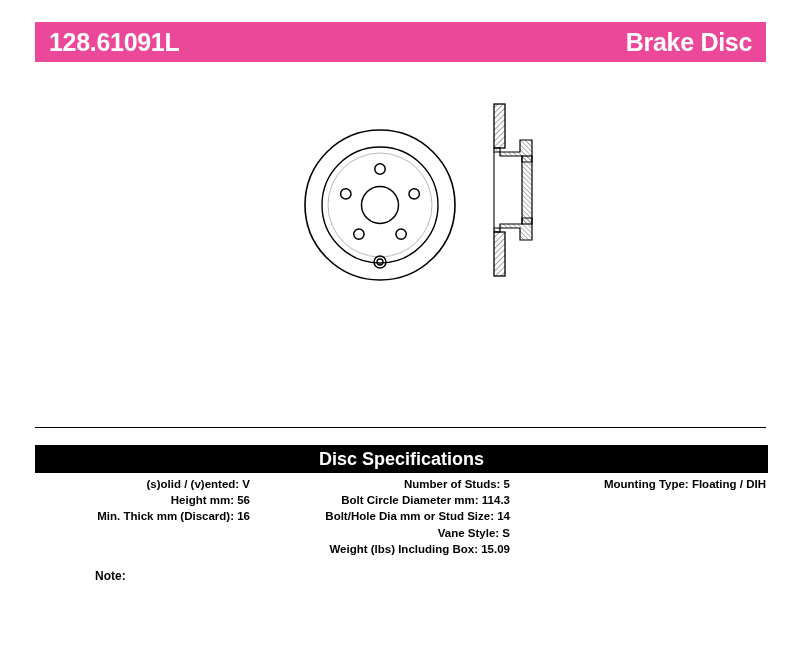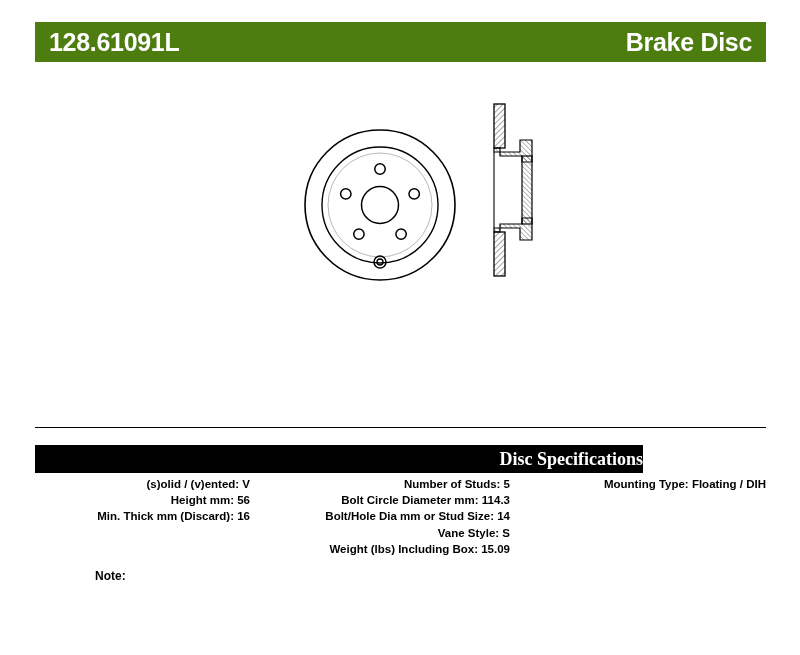--- a/index.html
+++ b/index.html
@@ -20,21 +20,21 @@
     overflow: hidden;
   }
 
   
   .title-bar {
     position: absolute;
     left: 35px;
     top: 22px;
     width: 731px;
     height: 40px;
-    background: #4d7c0f;
+    background: #ec4899;
     display: flex;
     align-items: center;
     justify-content: space-between;
     box-sizing: border-box;
     padding: 0 14px;
   }
   .title-bar .part-number {
     color: #ffffff;
     font-size: 25px;
     font-weight: bold;
@@ -79,27 +79,26 @@
     width: 731px;
     height: 1px;
     background: #000000;
   }
 
   
   .spec-header {
     position: absolute;
     left: 35px;
     top: 445px;
-    width: 608px;
+    width: 733px;
     height: 28px;
     background: #000000;
     display: flex;
     align-items: center;
-    justify-content: flex-end;
-    font-family: Liberation Serif, serif;
+    justify-content: center;
   }
   .spec-header .spec-title {
     color: #ffffff;
     font-size: 18px;
     font-weight: bold;
     line-height: 1;
   }
 
   
   .spec-body {

